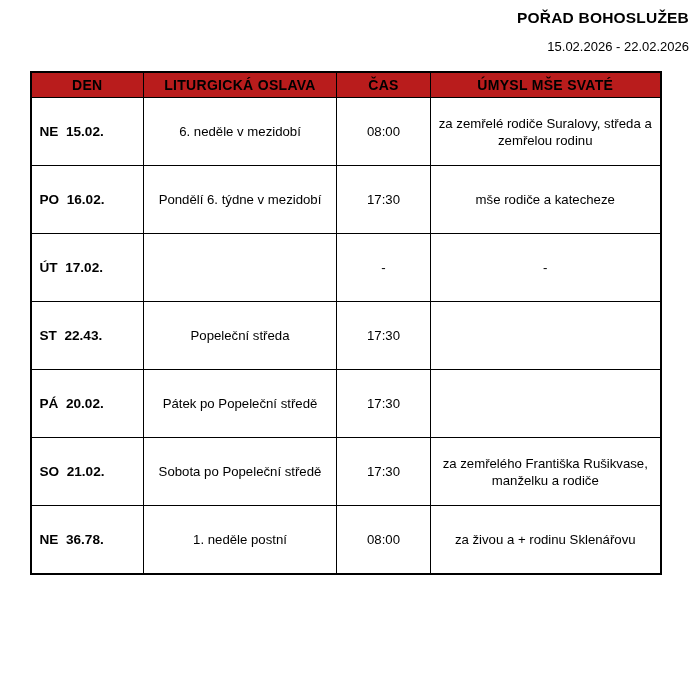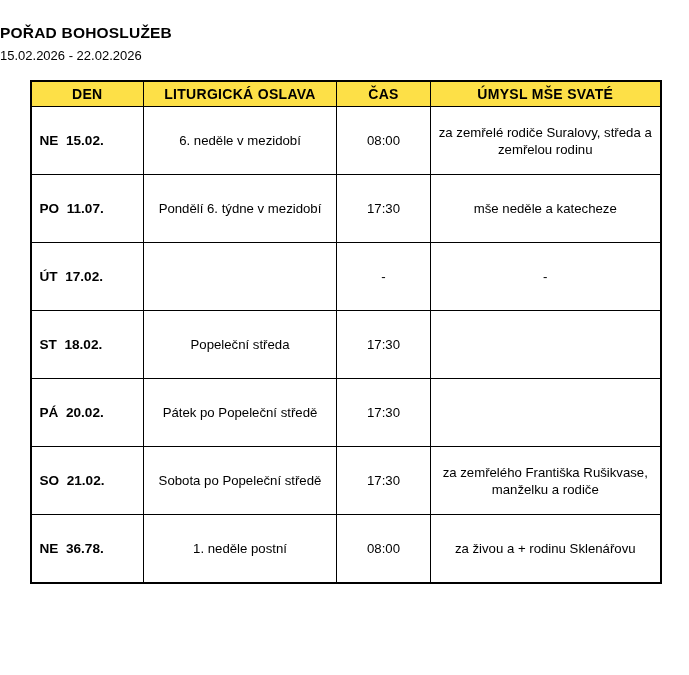--- a/index.html
+++ b/index.html
@@ -14,58 +14,58 @@
     color: #000000;
     overflow: hidden;
   }
   .page {
     width: 689px;
     height: 675px;
     position: relative;
     box-sizing: border-box;
   }
   .header {
-    text-align: left;
-    padding-top: 23px;
+    text-align: right;
+    padding-top: 8px;
   }
   .header .line1 {
     font-size: 15.5px;
     font-weight: bold;
     letter-spacing: 0.2px;
     line-height: 20px;
   }
   .header .line2 {
     font-size: 15.5px;
     font-weight: bold;
     letter-spacing: 0.2px;
     line-height: 21px;
   }
   .header .line3 {
     font-size: 13px;
     font-weight: normal;
     line-height: 22px;
-    margin-top: 2px;
+    margin-top: 8px;
   }
   .table-wrap {
     margin: 13px auto 0 auto;
     width: 630px;
   }
   table.schedule {
     border-collapse: collapse;
     width: 630px;
     table-layout: fixed;
     border: 2px solid #000;
   }
   table.schedule col.c-den { width: 113px; }
   table.schedule col.c-osl { width: 193px; }
   table.schedule col.c-cas { width: 94px; }
   table.schedule col.c-umy { width: 230px; }
 
   table.schedule th {
-    background: #fde047;
+    background: #b91c1c;
     border: 1.5px solid #000;
     font-size: 14px;
     font-weight: bold;
     letter-spacing: 0.3px;
     height: 22px;
     padding: 1px 2px;
     text-align: center;
     vertical-align: middle;
   }
   table.schedule td {
@@ -122,33 +122,33 @@
         </tr>
       </thead>
       <tbody>
         <tr>
           <td class="day">NE  15.02.</td>
           <td class="osl">6. neděle v mezidobí</td>
           <td class="cas">08:00</td>
           <td class="umy">za zemřelé rodiče Suralovy, středa a zemřelou rodinu</td>
         </tr>
         <tr>
-          <td class="day">PO  11.07.</td>
+          <td class="day">PO  16.02.</td>
           <td class="osl">Pondělí 6. týdne v mezidobí</td>
           <td class="cas">17:30</td>
-          <td class="umy">mše neděle a katecheze</td>
+          <td class="umy">mše rodiče a katecheze</td>
         </tr>
         <tr>
           <td class="day">ÚT  17.02.</td>
           <td class="osl"></td>
           <td class="cas">-</td>
           <td class="umy">-</td>
         </tr>
         <tr>
-          <td class="day">ST  18.02.</td>
+          <td class="day">ST  22.43.</td>
           <td class="osl">Popeleční středa</td>
           <td class="cas">17:30</td>
           <td class="umy"></td>
         </tr>
         <tr>
           <td class="day">PÁ  20.02.</td>
           <td class="osl">Pátek po Popeleční středě</td>
           <td class="cas">17:30</td>
           <td class="umy"></td>
         </tr>

